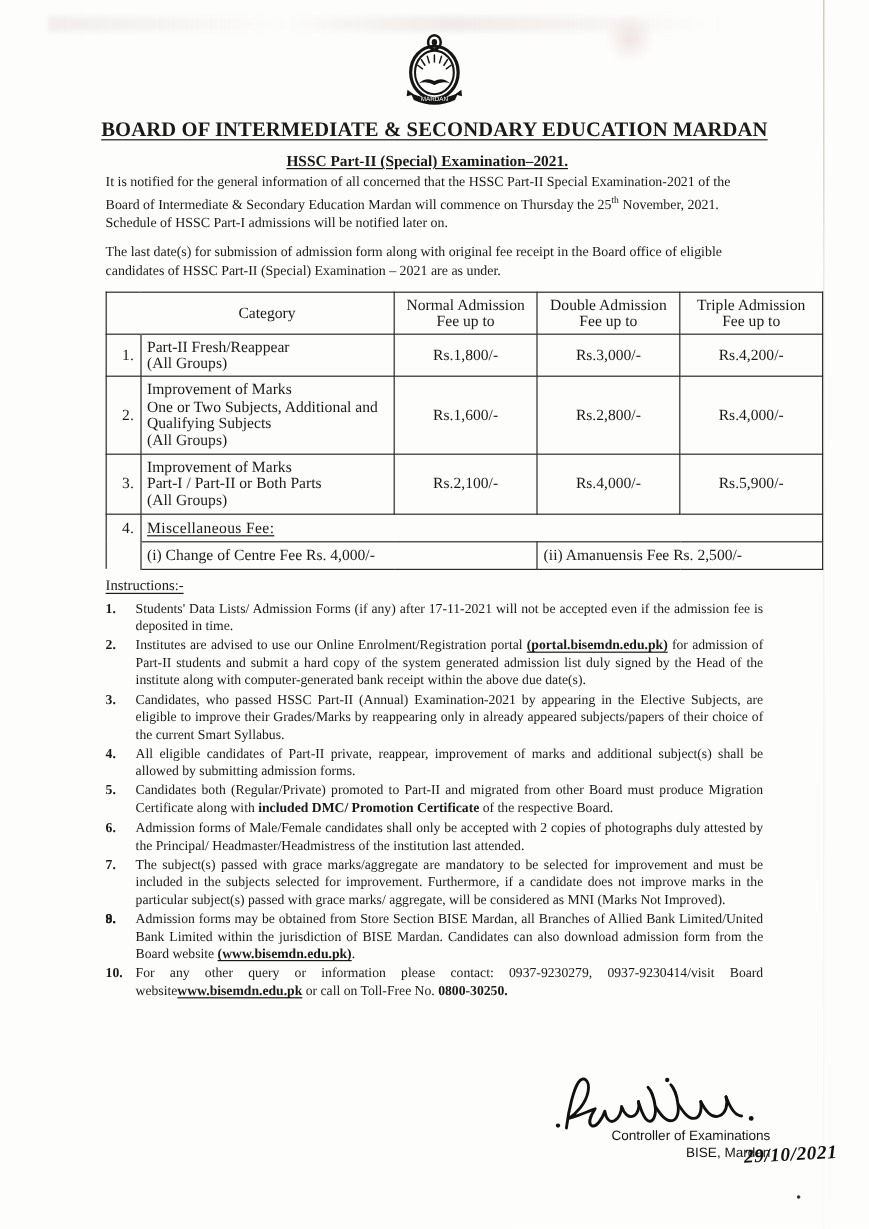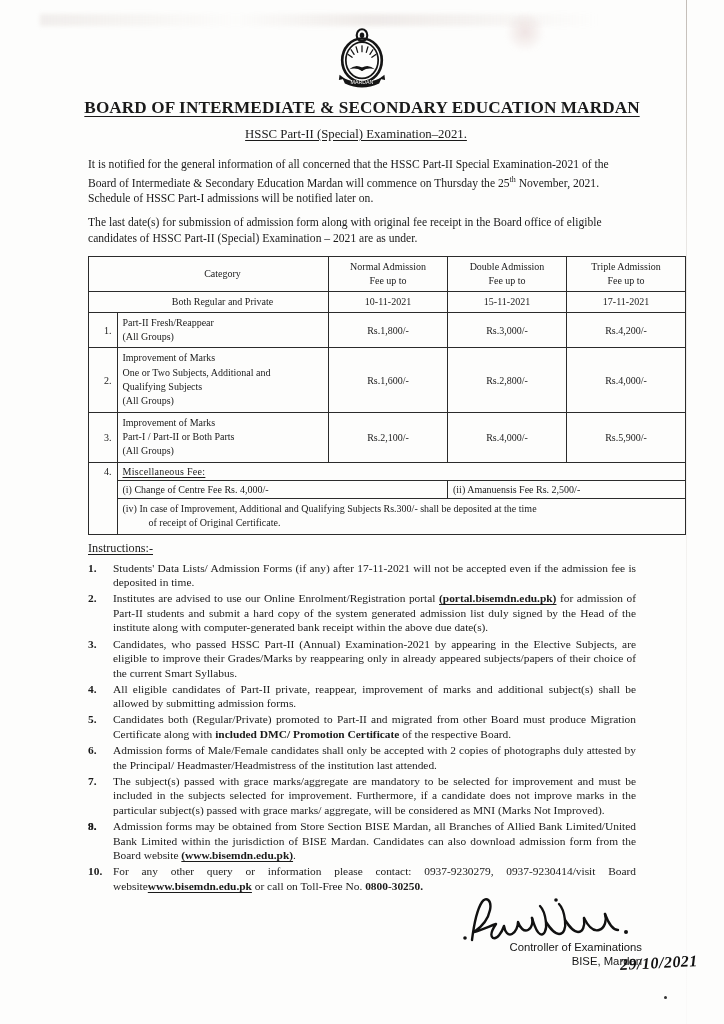--- a/index.html
+++ b/index.html
@@ -44,38 +44,38 @@
     letter-spacing:.1px;margin:6px 0 0 0;
     text-decoration:underline;text-underline-offset:3px;
     font-family:"Liberation Serif", serif;
   }
   h2.notification{
     font-size:16px;font-weight:normal;text-align:center;
     letter-spacing:1.4px;margin:10px 0 0 0;
     text-decoration:underline;text-underline-offset:3px;
   }
   h3.exam-line{
-    font-size:12.8px;font-weight:normal;text-align:center;margin:9px 12px 0 0;
+    font-size:12.8px;font-weight:bold;text-align:center;margin:9px 12px 0 0;
     text-decoration:underline;text-underline-offset:2px;
   }
 
   
-  .body-block{margin:15px 88px 0 88px;}
+  .body-block{margin:2px 88px 0 88px;}
   .para{
     font-size:11.6px;line-height:15.2px;text-align:left;margin:0;
   }
   .para.spaced{margin-top:9px;}
   sup{font-size:8px;vertical-align:super;}
 
   
   table.fee{
     border-collapse:collapse;
     margin:10px 0 0 88px;
     width:545px;
-    font-size:10px;
+    font-size:13px;
     table-layout:fixed;
   }
   table.fee td{
     border:1px solid #2b2b2b;
     padding:3px 5px;
     vertical-align:middle;
   }
   .c-num{width:18px;text-align:right;padding-right:3px;vertical-align:top;padding-top:4px;}
   .c-cat{width:201px;}
   .c-fee{width:108px;text-align:center;}
@@ -179,27 +179,20 @@
           </td>
           <td class="c-fee hdr">
             <span>Double Admission</span><br>
             <span>Fee up to</span>
           </td>
           <td class="c-fee hdr">
             <span>Triple Admission</span><br>
             <span>Fee up to</span>
           </td>
         </tr>
-        <tr>
-          <td class="c-num" style="border-right:none;"></td>
-          <td class="c-cat hdr" style="border-left:none;">Both Regular and Private</td>
-          <td class="c-fee center">10-11-2021</td>
-          <td class="c-fee center">15-11-2021</td>
-          <td class="c-fee center">17-11-2021</td>
-        </tr>
 
         <tr>
           <td class="c-num">1.</td>
           <td class="c-cat cat-lines">
             <span>Part-II Fresh/Reappear</span><br>
             <span>(All Groups)</span>
           </td>
           <td class="c-fee">Rs.1,800/-</td>
           <td class="c-fee">Rs.3,000/-</td>
           <td class="c-fee">Rs.4,200/-</td>
@@ -233,27 +226,20 @@
         <tr>
           <td class="c-num" style="border-bottom:none;">4.</td>
           <td class="misc-cell" colspan="4">
             <span class="misc-title">Miscellaneous Fee:</span>
           </td>
         </tr>
         <tr>
           <td class="c-num" style="border-top:none;border-bottom:none;"></td>
           <td class="misc-cell" colspan="2">(i) Change of Centre Fee Rs. 4,000/-</td>
           <td class="misc-cell" colspan="2">(ii) Amanuensis Fee Rs. 2,500/-</td>
-        </tr>
-        <tr>
-          <td class="c-num" style="border-top:none;"></td>
-          <td class="misc-cell misc-long" colspan="4">
-            <span class="ind">(iv)  In case of Improvement, Additional and Qualifying Subjects Rs.300/- shall be deposited at the time</span>
-            <span class="ind2">of receipt of Original Certificate.</span>
-          </td>
         </tr>
       </tbody>
     </table>
 
     <div class="instr-head">Instructions:-</div>
     <ol class="instructions">
       <li>
         <span class="num">1.</span>
         <span>Students' Data Lists/ Admission Forms (if any) after 17-11-2021 will not be accepted even if the admission fee is deposited in time.</span>
       </li>

